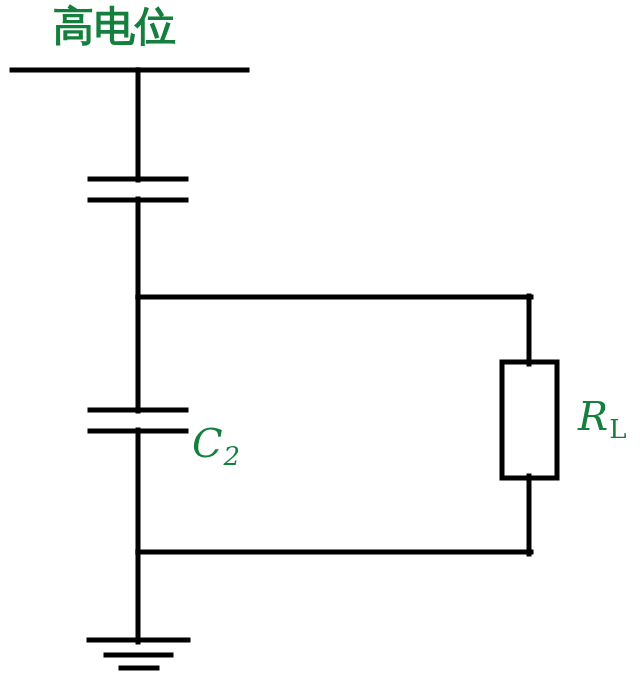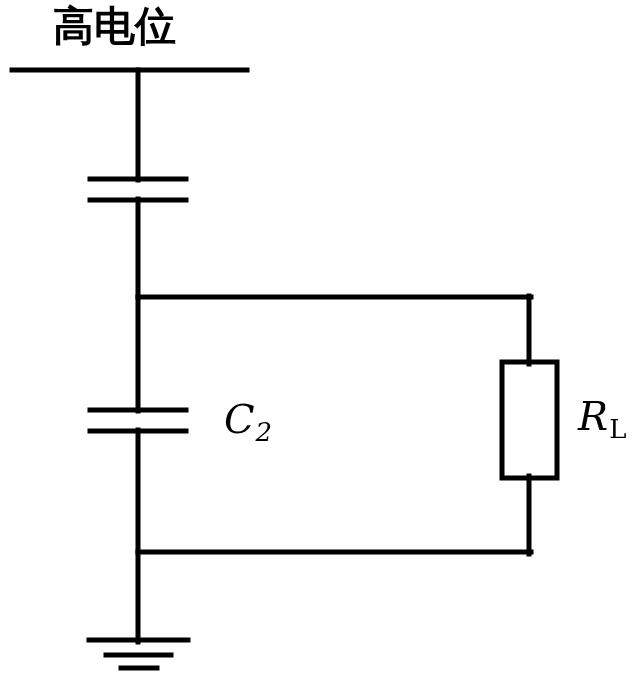--- a/index.html
+++ b/index.html
@@ -31,21 +31,21 @@
     position: absolute;
     left: 0;
     top: 0;
     width: 640px;
     height: 690px;
     pointer-events: none;
   }
   .lbl {
     position: absolute;
     white-space: nowrap;
-    color: #000000;
+    color: #15803d;
     line-height: 1;
   }
   .title-label {
     left: 53px;
     top: 6px;
     font-family: "DejaVu Sans", sans-serif;
     font-size: 41px;
     font-weight: 700;
     letter-spacing: 0px;
   }
@@ -60,21 +60,21 @@
     vertical-align: -0.30em;
     padding-left: 1px;
   }
   .var-label .sub-italic {
     font-size: 26px;
     font-style: italic;
     vertical-align: -0.30em;
     padding-left: 1px;
   }
   #label-c1 { left: 192px; top: 170px; }
-  #label-c2 { left: 192px; top: 399px; margin-left: 32px; }
+  #label-c2 { left: 192px; top: 423px; }
   #label-rl { left: 578px; top: 396px; }
 </style>
 </head>
 <body>
 
 <div id="circuit-figure">
 
   <svg id="circuit-svg" viewBox="0 0 640 690">
     <g stroke="#000000" stroke-width="5" stroke-linecap="square" fill="none">
 

